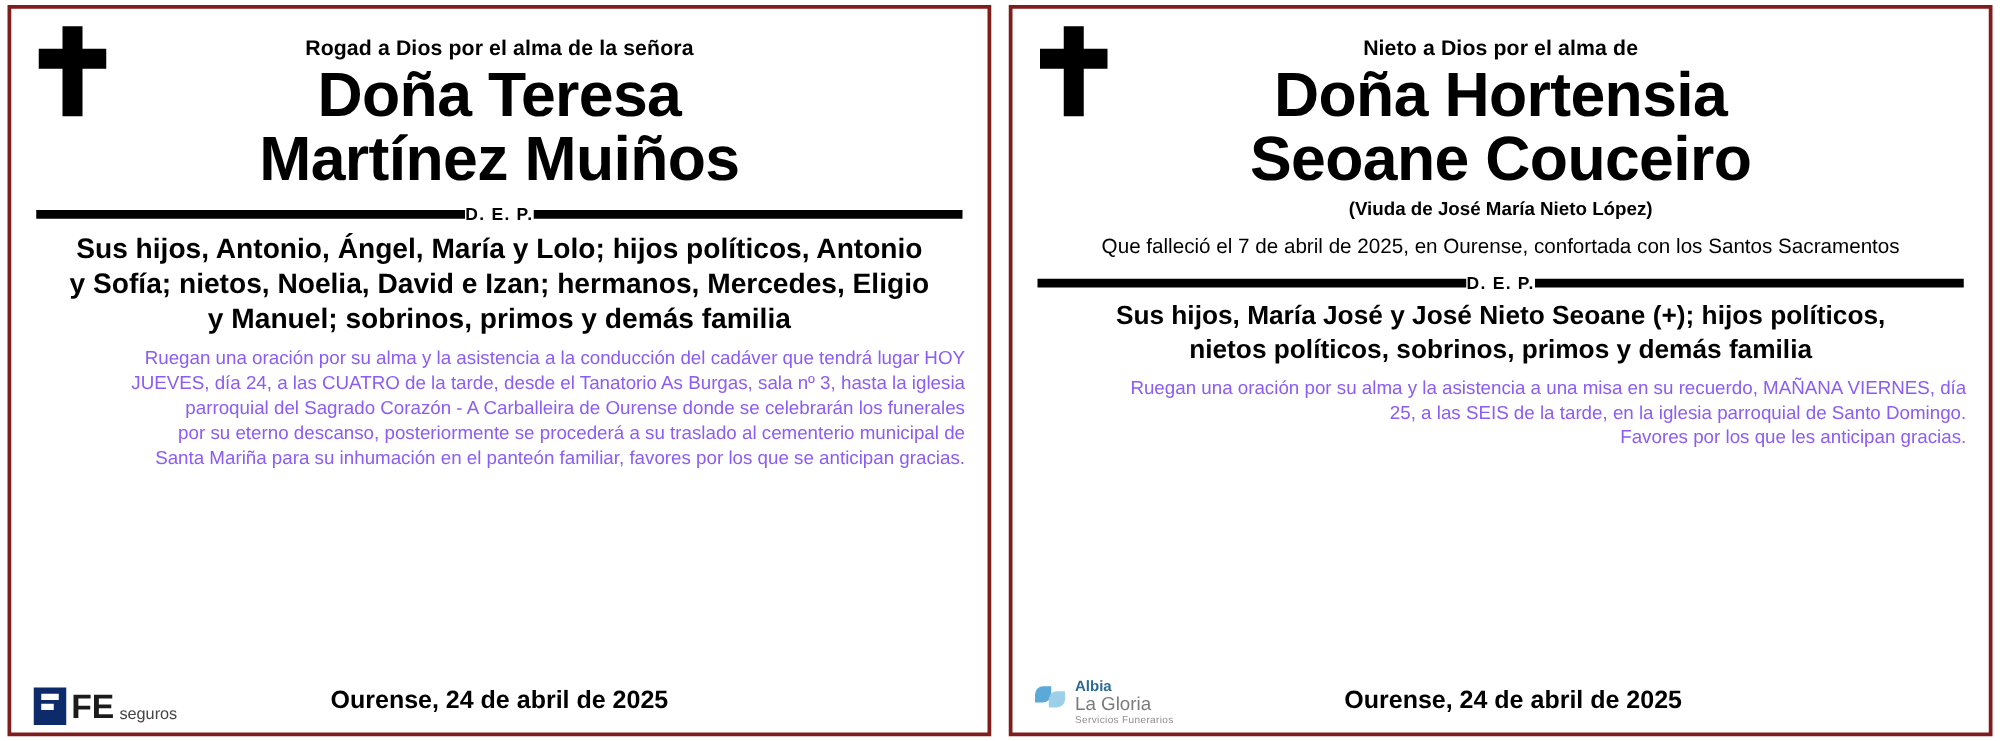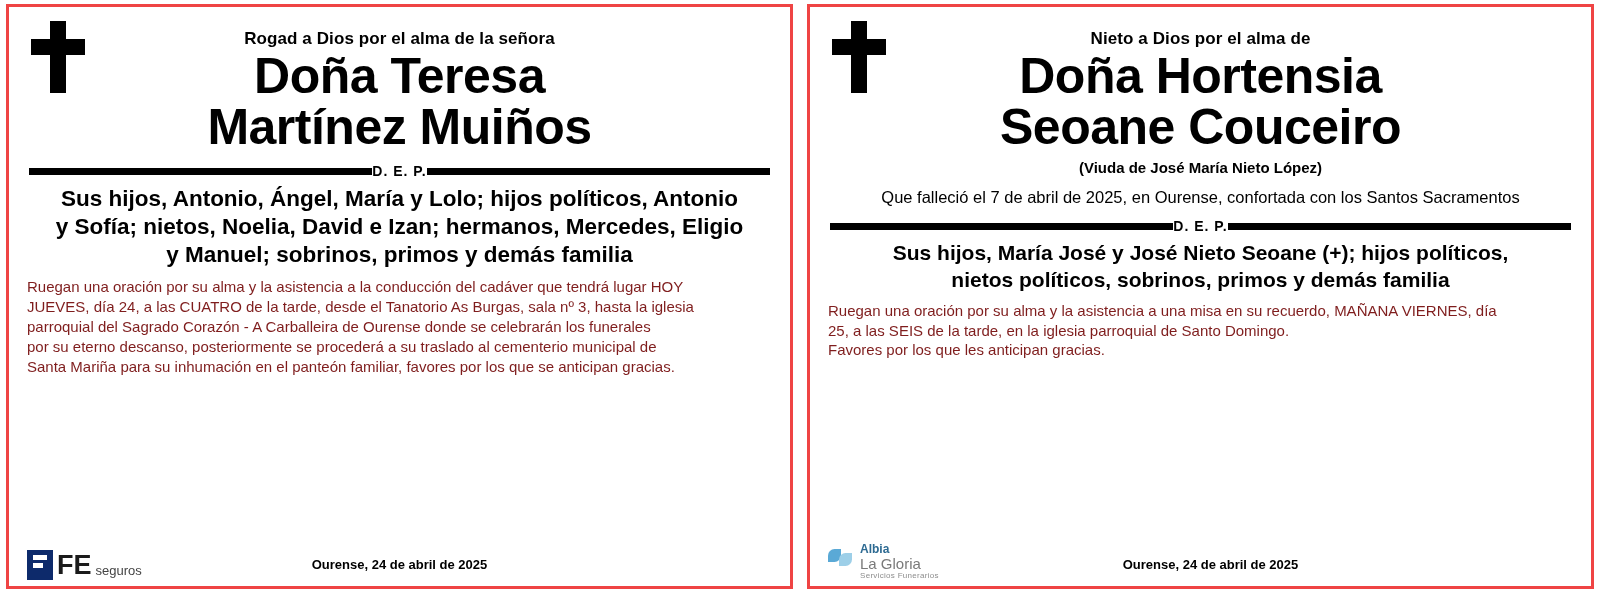--- a/index.html
+++ b/index.html
@@ -14,21 +14,21 @@
     display:flex;
     gap:14px;
     box-sizing:border-box;
     padding:4px 6px;
     background:#ffffff;
   }
   .obit{
     position:relative;
     flex:1 1 0;
     background:#ffffff;
-    border:3px solid #ef4444;
+    border:3px solid #7f1d1d;
     box-sizing:border-box;
     padding:10px 18px 6px 18px;
     display:flex;
     flex-direction:column;
   }
   .cross{
     position:absolute;
     left:22px;top:14px;
     width:54px;height:72px;
   }
@@ -91,39 +91,39 @@
     text-align:center;
     font-weight:bold;
     font-size:22.5px;
     line-height:1.25;
     color:#000;
     margin-bottom:8px;
   }
   .family .ln{display:block;}
   .family.small{font-size:21px;}
   .body{
-    text-align:left;
+    text-align:right;
     font-size:15px;
     line-height:1.32;
-    color:#7f1d1d;
+    color:#8b5cf6;
     flex:1 1 auto;
   }
   .body .ln{display:block;}
   .footer{
     display:flex;
     align-items:flex-end;
     justify-content:space-between;
     margin-top:6px;
     min-height:42px;
   }
   .place{
     flex:1 1 auto;
     text-align:center;
     font-weight:bold;
-    font-size:13px;
+    font-size:20px;
     color:#000;
     padding-bottom:8px;
   }
   
   .logo-fe{
     display:flex;align-items:center;gap:4px;
     width:150px;
   }
   .logo-fe .mark{
     width:26px;height:30px;background:#0d2a6b;position:relative;

